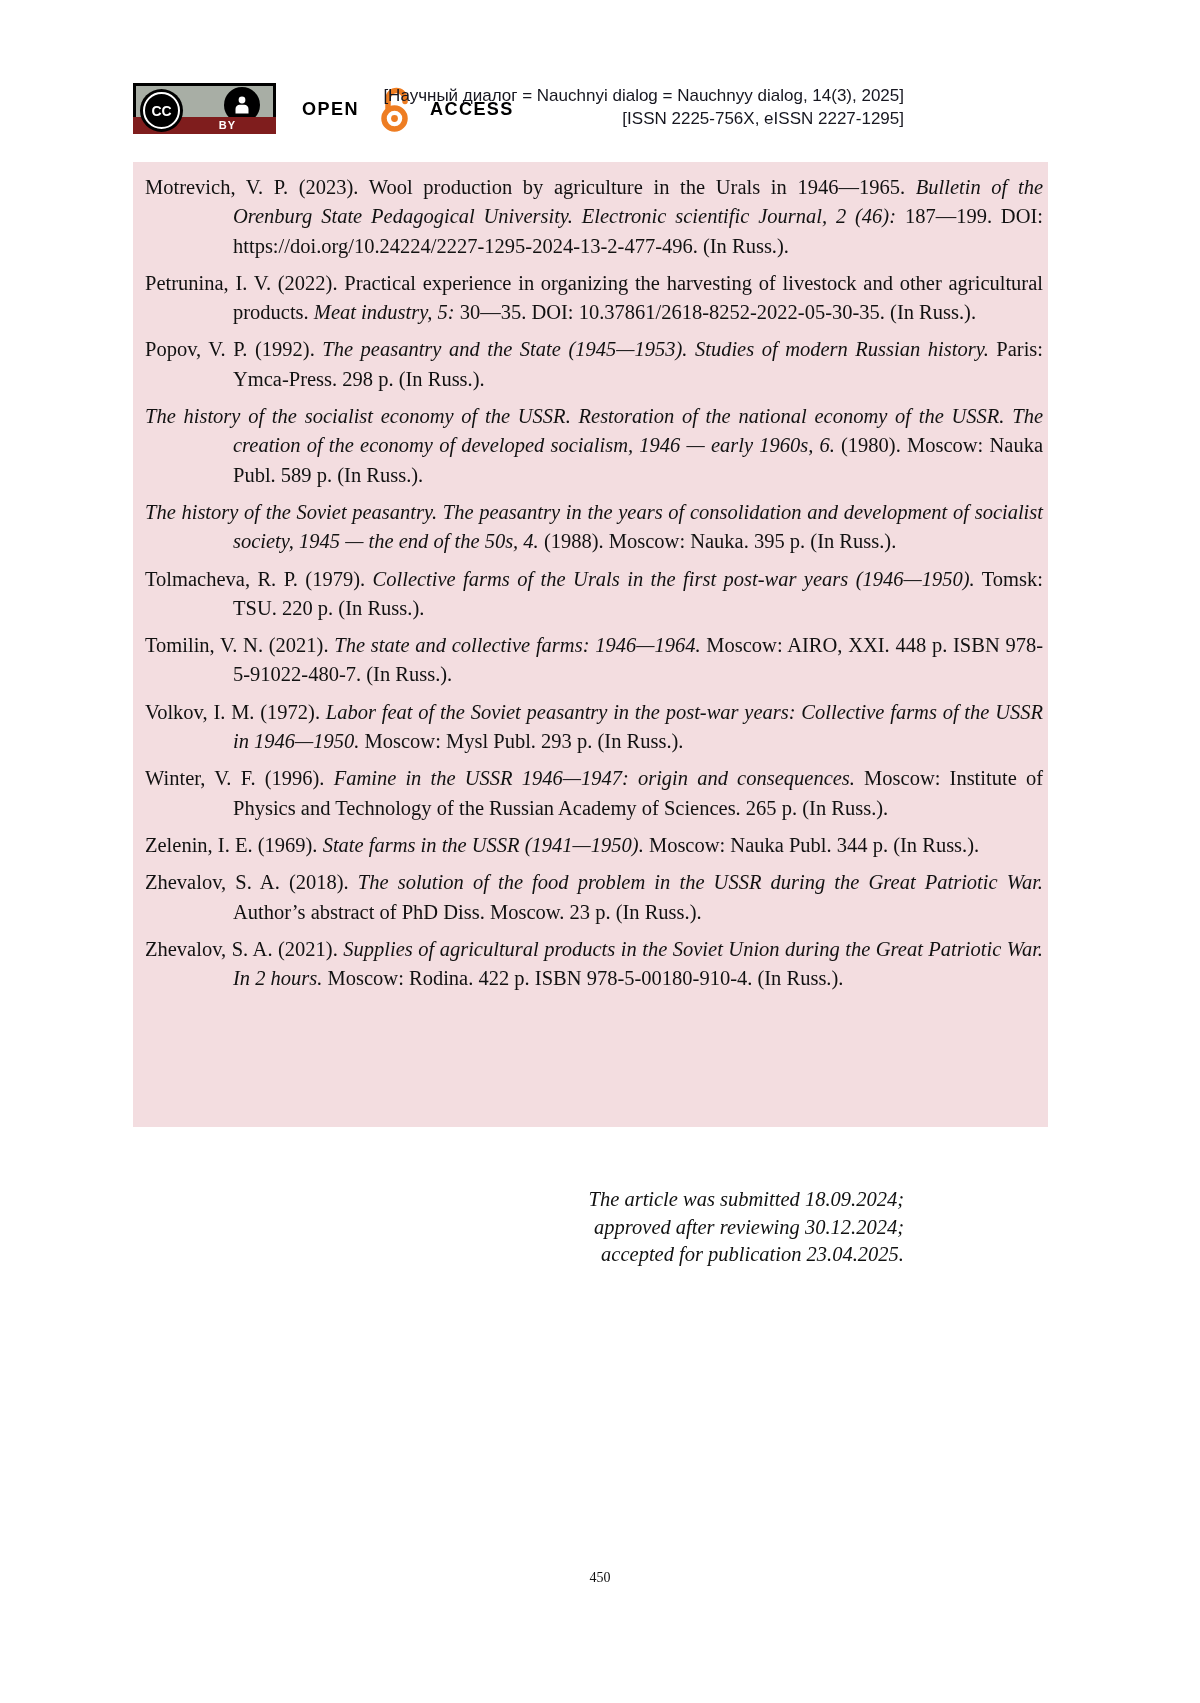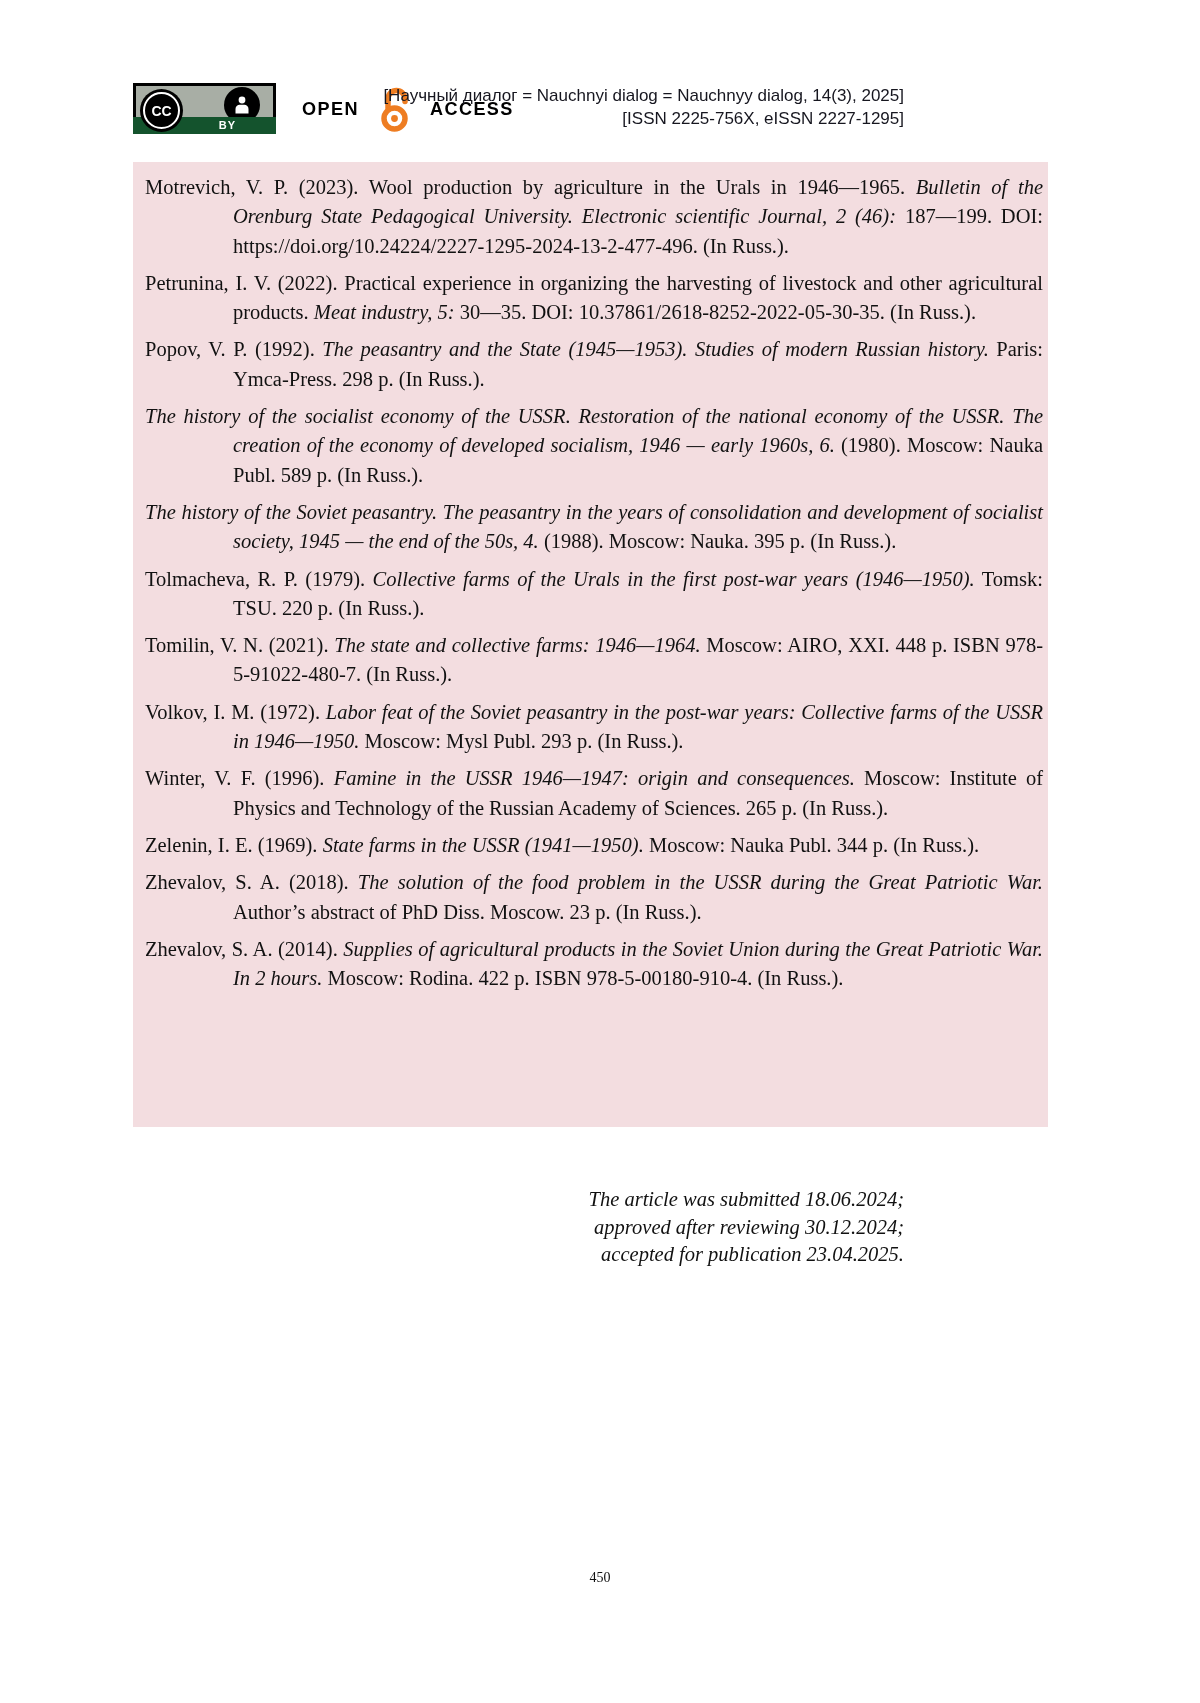--- a/index.html
+++ b/index.html
@@ -8,21 +8,21 @@
     font-family:"Liberation Serif", serif; color:var(--text, #111);
     overflow:hidden;
   }
 
   
   .cc-badge {
     position:absolute; left:133px; top:83px; width:143px; height:51px;
     background:var(--badge_gray, #a8aea5); border:3px solid #000; box-sizing:border-box;
   }
   .cc-strip {
-    position:absolute; left:-3px; right:-3px; bottom:-3px; height:17px; background:#14532d;
+    position:absolute; left:-3px; right:-3px; bottom:-3px; height:17px; background:#7f1d1d;
     color:#fff; font-family:"Liberation Sans", sans-serif; font-weight:bold;
     font-size:11px; line-height:17px; text-align:center; padding-left:46px; box-sizing:border-box;
     letter-spacing:1px;
   }
   .cc-circle {
     position:absolute; left:4px; top:3px; width:43px; height:43px; background:#000;
     border-radius:50%; display:flex; align-items:center; justify-content:center; z-index:2;
   }
   .cc-circle-inner {
     width:33px; height:33px; border:2.5px solid #fff; border-radius:50%;
@@ -107,24 +107,24 @@
       <p class="ref"><span>Petrunina, I. V. (2022). Practical experience in organizing the harvesting of livestock and other agricultural products. </span><span class="it">Meat industry, 5:</span><span> 30—35. DOI: 10.37861/2618-8252-2022-05-30-35. (In Russ.).</span></p>
       <p class="ref"><span>Popov, V. P. (1992). </span><span class="it">The peasantry and the State (1945—1953). Studies of modern Russian history.</span><span> Paris: Ymca-Press. 298 p. (In Russ.).</span></p>
       <p class="ref"><span class="it">The history of the socialist economy of the USSR. Restoration of the national economy of the USSR. The creation of the economy of developed socialism, 1946 — early 1960s, 6.</span><span> (1980). Moscow: Nauka Publ. 589 p. (In Russ.).</span></p>
       <p class="ref"><span class="it">The history of the Soviet peasantry. The peasantry in the years of consolidation and development of socialist society, 1945 — the end of the 50s, 4.</span><span> (1988). Moscow: Nauka. 395 p. (In Russ.).</span></p>
       <p class="ref"><span>Tolmacheva, R. P. (1979). </span><span class="it">Collective farms of the Urals in the first post-war years (1946—1950).</span><span> Tomsk: TSU. 220 p. (In Russ.).</span></p>
       <p class="ref"><span>Tomilin, V. N. (2021). </span><span class="it">The state and collective farms: 1946—1964.</span><span> Moscow: AIRO, XXI. 448 p. ISBN 978-5-91022-480-7. (In Russ.).</span></p>
       <p class="ref"><span>Volkov, I. M. (1972). </span><span class="it">Labor feat of the Soviet peasantry in the post-war years: Collective farms of the USSR in 1946—1950.</span><span> Moscow: Mysl Publ. 293 p. (In Russ.).</span></p>
       <p class="ref"><span>Winter, V. F. (1996). </span><span class="it">Famine in the USSR 1946—1947: origin and consequences.</span><span> Moscow: Institute of Physics and Technology of the Russian Academy of Sciences. 265 p. (In Russ.).</span></p>
       <p class="ref"><span>Zelenin, I. E. (1969). </span><span class="it">State farms in the USSR (1941—1950).</span><span> Moscow: Nauka Publ. 344 p. (In Russ.).</span></p>
       <p class="ref"><span>Zhevalov, S. A. (2018). </span><span class="it">The solution of the food problem in the USSR during the Great Patriotic War.</span><span> Author’s abstract of PhD Diss. Moscow. 23 p. (In Russ.).</span></p>
-      <p class="ref"><span>Zhevalov, S. A. (2014). </span><span class="it">Supplies of agricultural products in the Soviet Union during the Great Patriotic War. In 2 hours.</span><span> Moscow: Rodina. 422 p. ISBN 978-5-00180-910-4. (In Russ.).</span></p>
+      <p class="ref"><span>Zhevalov, S. A. (2021). </span><span class="it">Supplies of agricultural products in the Soviet Union during the Great Patriotic War. In 2 hours.</span><span> Moscow: Rodina. 422 p. ISBN 978-5-00180-910-4. (In Russ.).</span></p>
     </div>
 
   <div class="submission">
-    <div>The article was submitted 18.06.2024;</div>
+    <div>The article was submitted 18.09.2024;</div>
     <div>approved after reviewing 30.12.2024;</div>
     <div>accepted for publication 23.04.2025.</div>
   </div>
 
   <div class="page-number">450</div>
 
 </div>
 
 </body></html>

